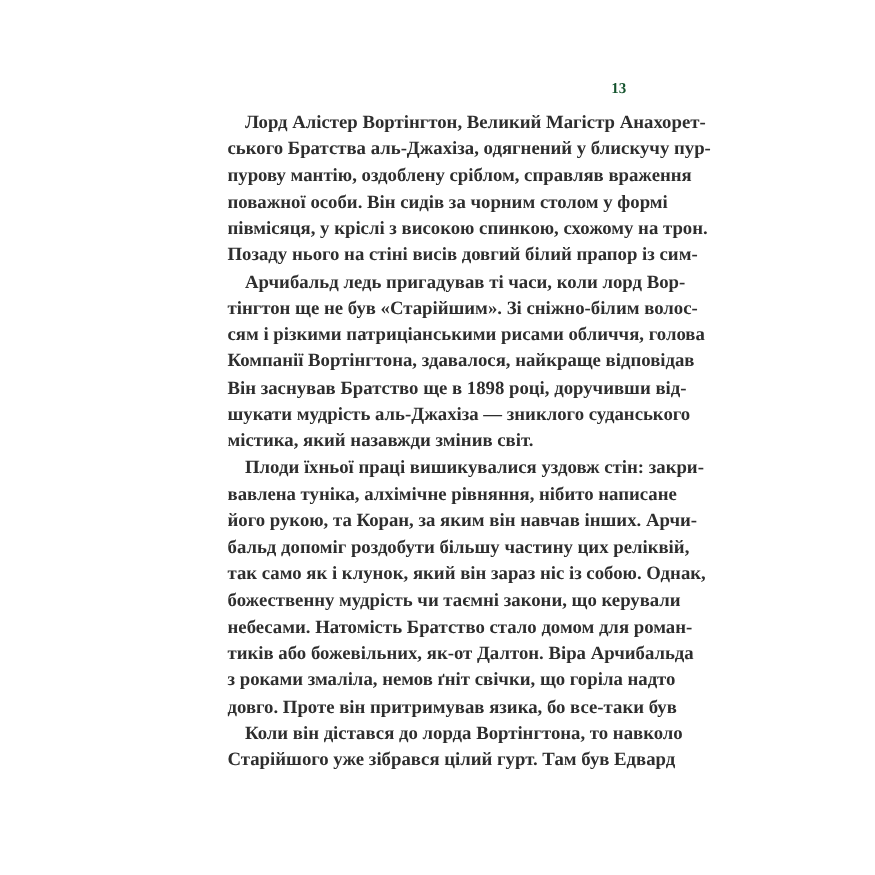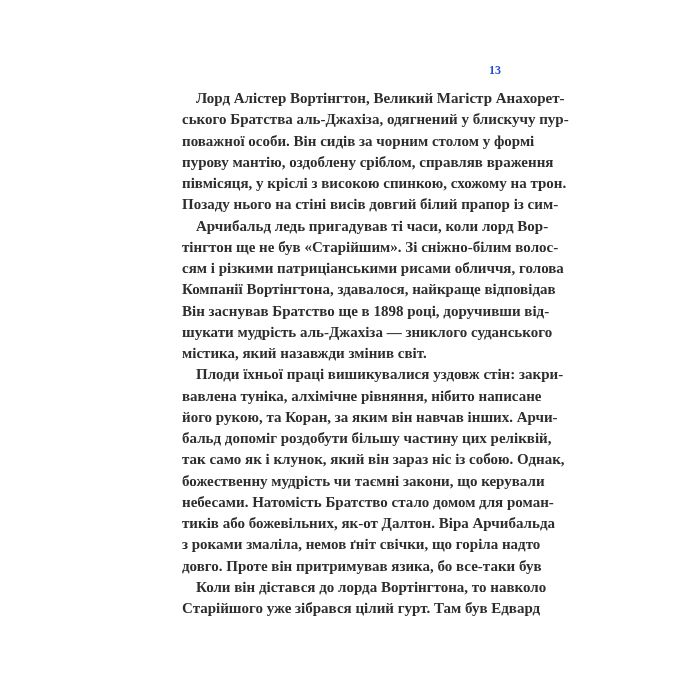--- a/index.html
+++ b/index.html
@@ -2,43 +2,43 @@
 <html><head>
   <meta charset="utf-8">
   <style>
     html, body { margin: 0; padding: 0; background: #ffffff; }
     body { width: 700px; height: 700px; position: relative; overflow: hidden; }
     .page {
       position: absolute; left: 0; top: 0; width: 700px; height: 700px; background: #ffffff;
     }
     .page-number {
       position: absolute; left: 470px; top: 63px; width: 31px; text-align: right;
-      font-family: "Liberation Serif", serif; font-size: 12px; font-weight: bold; color: #1d4ed8;
+      font-family: "Liberation Serif", serif; font-size: 12px; font-weight: bold; color: #14532d;
     }
     .body-text {
       position: absolute; left: 182px; top: 88px; width: 319px;
       font-family: "Liberation Serif", serif; font-size: 15px; line-height: 21.25px; color: #2e2e2e;
     }
     .line { display: block; white-space: nowrap; text-align: justify; text-align-last: justify; height: 21.25px; font-weight: bold; }
     .line.last { text-align-last: left; }
     .line.indent { padding-left: 14px; }
   </style>
 </head>
 <body>
 
 <div class="page">
   <div class="page-number">13</div>
 
   <div class="body-text">
 
     <div>
       <span class="line indent">Лорд Алістер Вортінгтон, Великий Магістр Анахорет-</span>
       <span class="line">ського Братства аль-Джахіза, одягнений у блискучу пур-</span>
+      <span class="line">пурову мантію, оздоблену сріблом, справляв враження</span>
       <span class="line">поважної особи. Він сидів за чорним столом у формі</span>
-      <span class="line">пурову мантію, оздоблену сріблом, справляв враження</span>
       <span class="line">півмісяця, у кріслі з високою спинкою, схожому на трон.</span>
       <span class="line">Позаду нього на стіні висів довгий білий прапор із сим-</span>
     </div>
 
     <div>
       <span class="line indent">Арчибальд ледь пригадував ті часи, коли лорд Вор-</span>
       <span class="line">тінгтон ще не був «Старійшим». Зі сніжно-білим волос-</span>
       <span class="line">сям і різкими патриціанськими рисами обличчя, голова</span>
       <span class="line">Компанії Вортінгтона, здавалося, найкраще відповідав</span>
       <span class="line">Він заснував Братство ще в 1898 році, доручивши від-</span>

